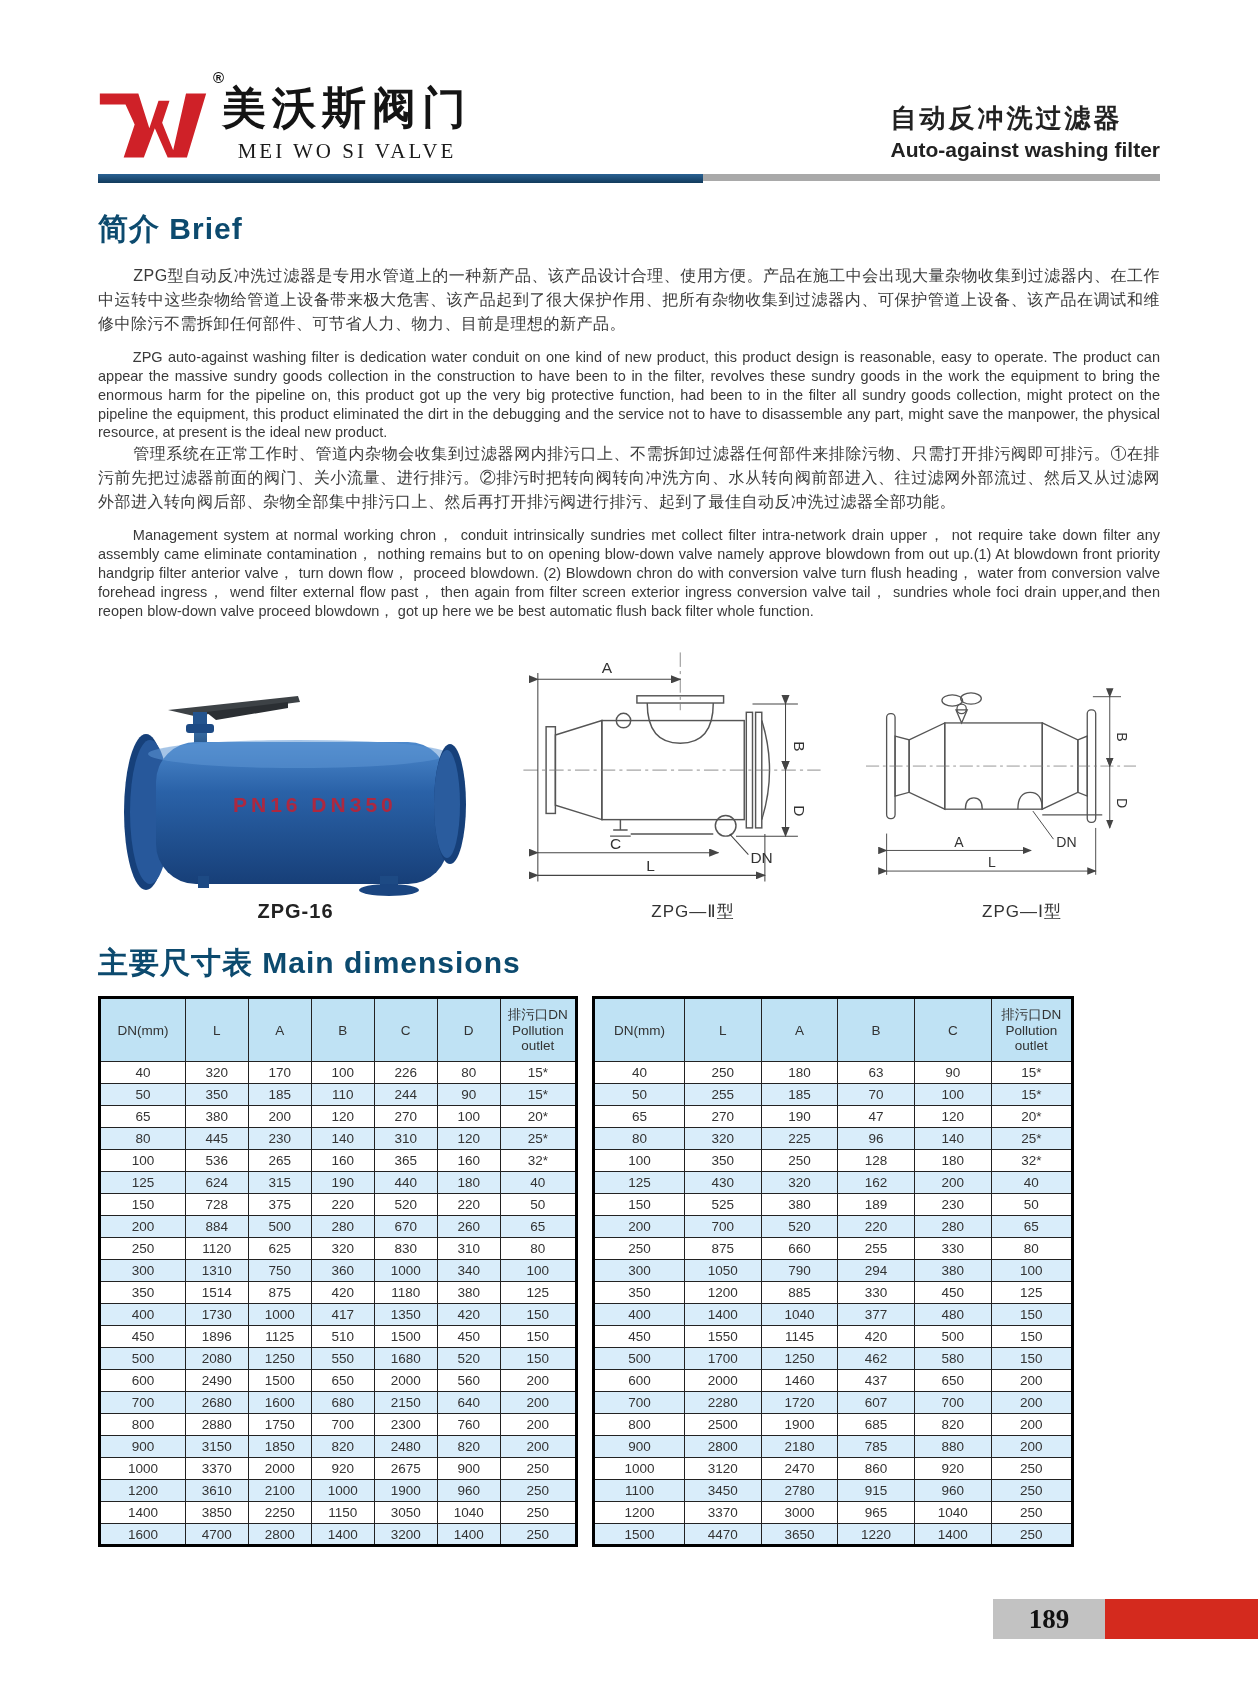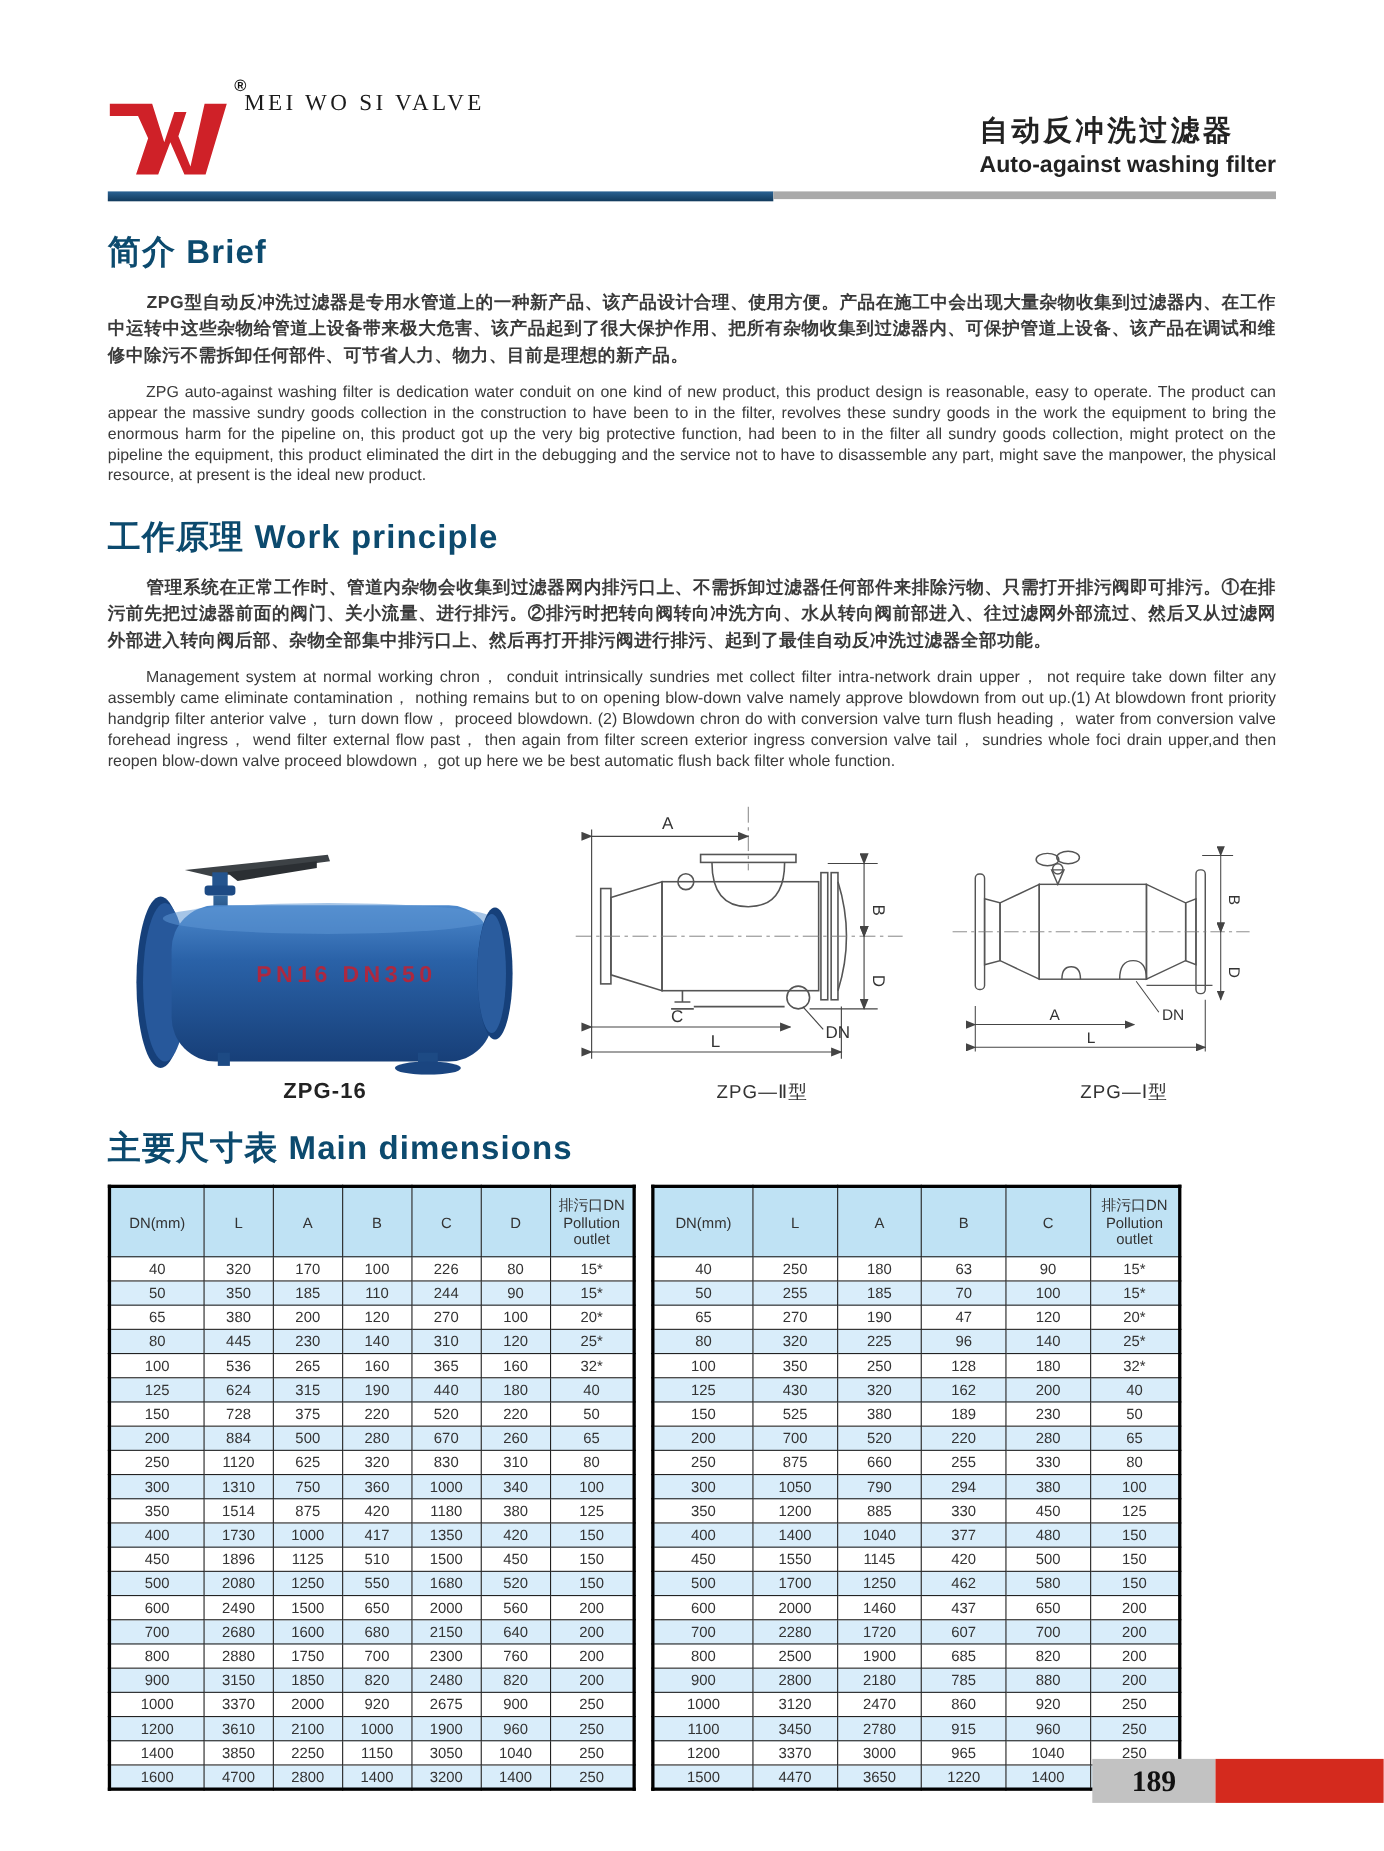--- a/index.html
+++ b/index.html
@@ -35,21 +35,21 @@
   .hdr-right{padding-bottom:2px;}
   .prod-cn{font-size:26px;font-weight:bold;color:#222;letter-spacing:3px;}
   .prod-en{font-size:21px;font-weight:bold;color:#222;margin-top:2px;}
 
   .rule{display:flex;margin:10px 98px 0 98px;height:9px;align-items:flex-start;}
   .rule-navy{width:57%;height:9px;background:linear-gradient(180deg,#2a6293,#123a5c);}
   .rule-gray{width:43%;height:7px;background:var(--bar_gray);margin-top:0;}
 
   
   h2.sec{font-size:30px;font-weight:bold;color:#0c4a6e;margin:26px 0 14px 0;letter-spacing:1px;}
-  p.cn{font-size:16px;line-height:1.5;text-align:justify;text-indent:2.2em;color:#3a3a3a;letter-spacing:.5px;font-weight:bold;}
+  p.cn{font-size:16px;line-height:1.5;text-align:justify;text-indent:2.2em;color:#3a3a3a;letter-spacing:.5px;}
   p.en{font-size:14.5px;line-height:1.3;text-align:justify;text-indent:2.4em;color:#3a3a3a;margin-top:12px;}
 
   
   .figs{display:flex;margin-top:18px;align-items:flex-end;gap:4px;}
   .fig{display:flex;flex-direction:column;align-items:center;}
   .fig-photo{width:395px;}
   .fig-d2{width:350px;}
   .fig-d1{width:300px;}
   .fig-label{font-size:20px;font-weight:bold;color:#222;margin-top:4px;letter-spacing:1px;}
   .fig-label.small{font-size:17px;font-weight:normal;color:#333;margin-left:42px;}
@@ -88,40 +88,40 @@
 
   <div class="hdr">
     <div class="logo">
       <div class="logo-mark">
         <svg width="110" height="86" viewBox="0 0 120 86">
           <path d="M2,14 H44 L56,52 L66,22 H78 L70,46 L82,76 L96,14 H118 L97,84 H76 L62,52 L50,84 H28 L40,48 L30,26 H2 Z" fill="#cf2128"></path>
         </svg>
         <span class="logo-reg">®</span>
       </div>
       <div class="logo-text">
+        <div class="logo-cn">美沃斯阀门</div>
         <div class="logo-en">MEI WO SI VALVE</div>
       </div>
     </div>
     <div class="hdr-right">
       <div class="prod-cn">自动反冲洗过滤器</div>
       <div class="prod-en">Auto-against washing filter</div>
     </div>
   </div>
   <div class="rule">
     <div class="rule-navy"></div>
     <div class="rule-gray"></div>
   </div>
 
   <div class="content">
 
     <h2 class="sec">简介 Brief</h2>
     <p class="cn">ZPG型自动反冲洗过滤器是专用水管道上的一种新产品、该产品设计合理、使用方便。产品在施工中会出现大量杂物收集到过滤器内、在工作中运转中这些杂物给管道上设备带来极大危害、该产品起到了很大保护作用、把所有杂物收集到过滤器内、可保护管道上设备、该产品在调试和维修中除污不需拆卸任何部件、可节省人力、物力、目前是理想的新产品。</p>
     <p class="en">ZPG auto-against washing filter is dedication water conduit on one kind of new product, this product design is reasonable, easy to operate. The product can appear the massive sundry goods collection in the construction to have been to in the filter, revolves these sundry goods in the work the equipment to bring the enormous harm for the pipeline on, this product got up the very big protective function, had been to in the filter all sundry goods collection, might protect on the pipeline the equipment, this product eliminated the dirt in the debugging and the service not to have to disassemble any part, might save the manpower, the physical resource, at present is the ideal new product.</p>
 
-    <h2 class="sec">工作原理 Work principle</h2>
     <p class="cn">管理系统在正常工作时、管道内杂物会收集到过滤器网内排污口上、不需拆卸过滤器任何部件来排除污物、只需打开排污阀即可排污。①在排污前先把过滤器前面的阀门、关小流量、进行排污。②排污时把转向阀转向冲洗方向、水从转向阀前部进入、往过滤网外部流过、然后又从过滤网外部进入转向阀后部、杂物全部集中排污口上、然后再打开排污阀进行排污、起到了最佳自动反冲洗过滤器全部功能。</p>
     <p class="en">Management system at normal working chron， conduit intrinsically sundries met collect filter intra-network drain upper， not require take down filter any assembly came eliminate contamination， nothing remains but to on opening blow-down valve namely approve blowdown from out up.(1) At blowdown front priority handgrip filter anterior valve， turn down flow， proceed blowdown. (2) Blowdown chron do with conversion valve turn flush heading， water from conversion valve forehead ingress， wend filter external flow past， then again from filter screen exterior ingress conversion valve tail， sundries whole foci drain upper,and then reopen blow-down valve proceed blowdown， got up here we be best automatic flush back filter whole function.</p>
 
     <div class="figs">
 
       <div class="fig fig-photo">
         <svg width="395" height="242" viewBox="0 0 395 242">
           <defs>
             <linearGradient id="bodyGrad" x1="0" y1="0" x2="0" y2="1">
               <stop offset="0" stop-color="#4d89cc"></stop>

